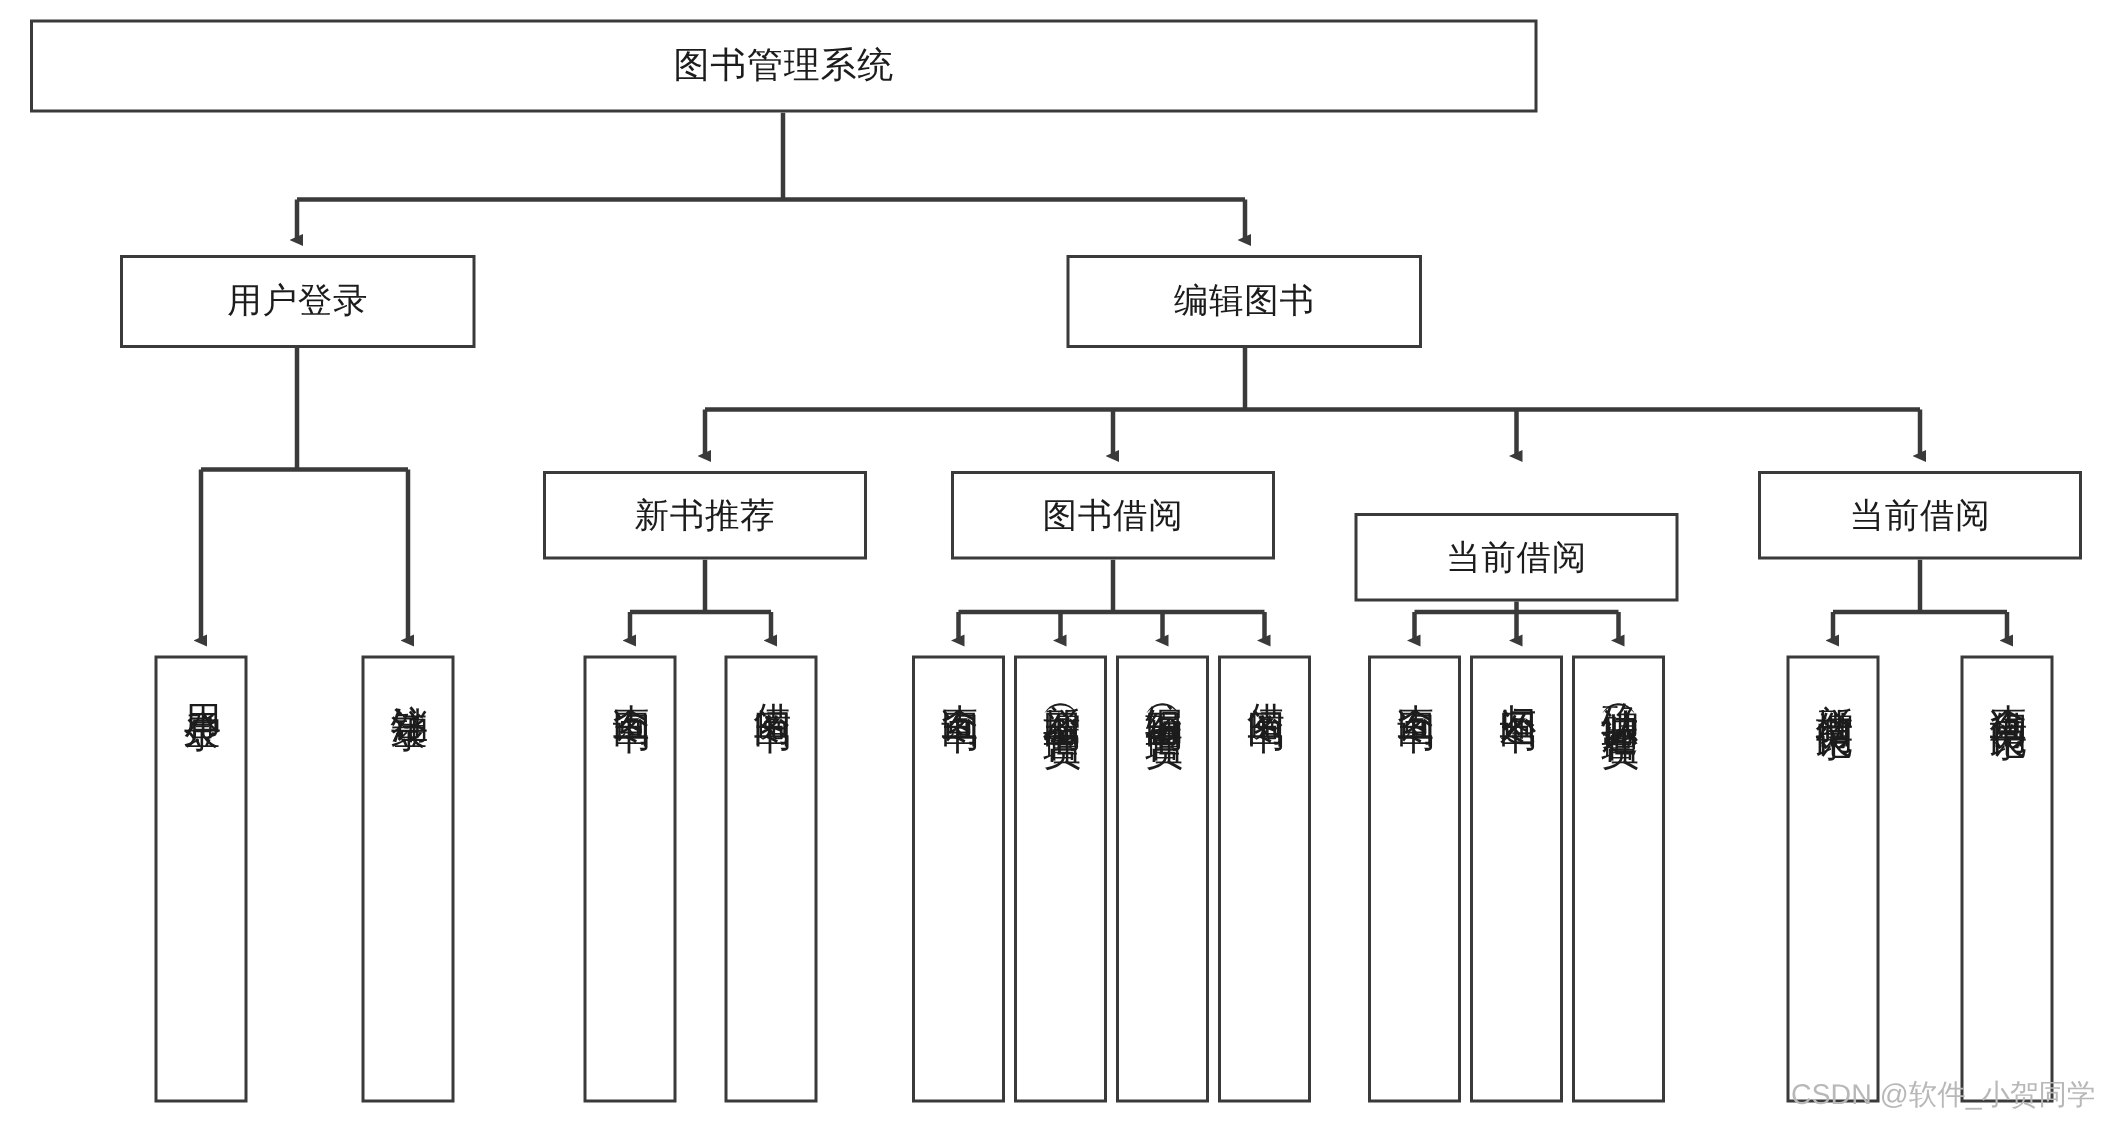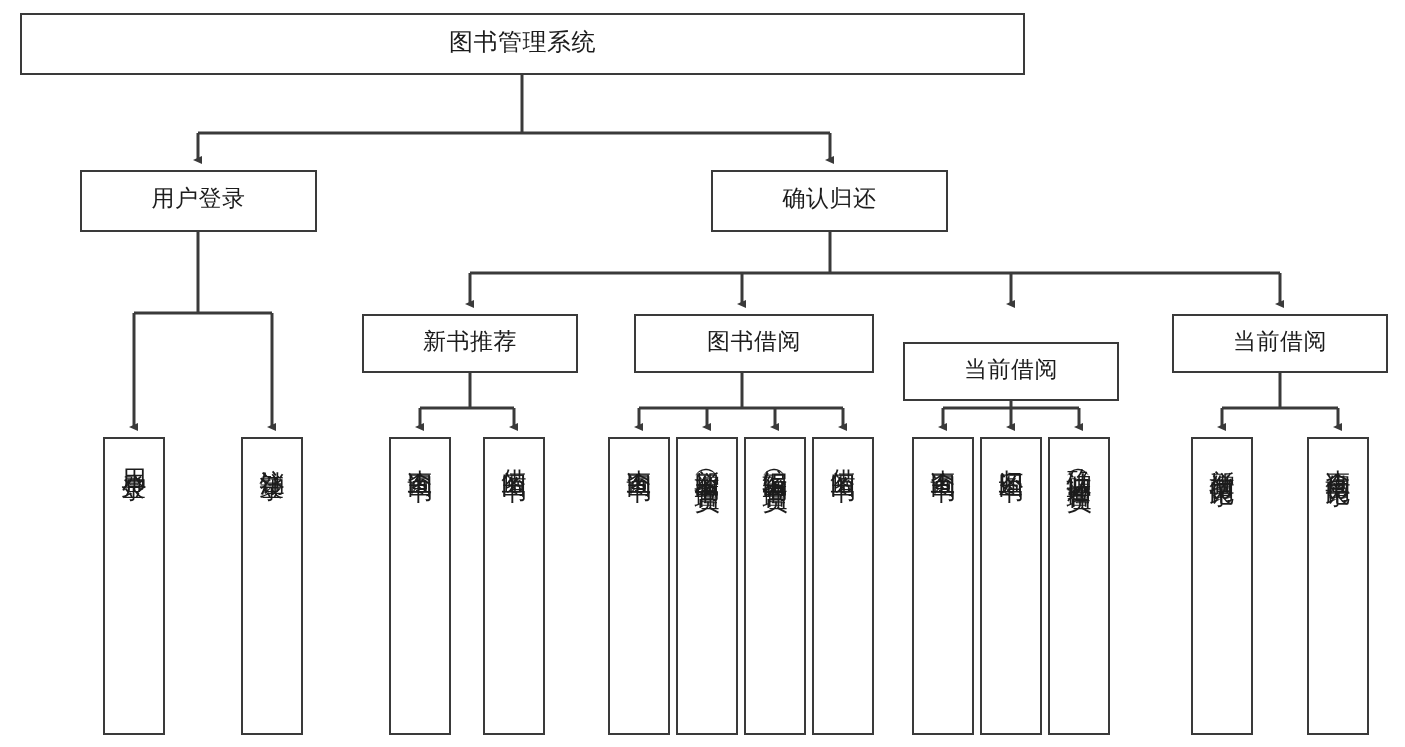--- a/index.html
+++ b/index.html
@@ -38,21 +38,20 @@
   }
   .node .label {
     display: block;
     text-align: center;
     line-height: 1.18;
     letter-spacing: 0.5px;
   }
   .node.horiz .label {
     writing-mode: horizontal-tb;
     font-size: 23px;
-    font-family: Liberation Mono, monospace;
   }
   .node.vert {
     align-items: flex-start;
     justify-content: center;
     padding-top: 10px;
   }
   .node.vert .label {
     writing-mode: vertical-rl;
     text-orientation: upright;
     font-size: 25px;
@@ -128,27 +127,27 @@
   </svg>
 
   <div class="node horiz root" style="left:20px; top:13px; width:1005px; height:62px;">
     <span class="label">图书管理系统</span>
   </div>
 
   <div class="node horiz" style="left:80px; top:170px; width:237px; height:62px;">
     <span class="label">用户登录</span>
   </div>
   <div class="node horiz" style="left:711px; top:170px; width:237px; height:62px;">
-    <span class="label">确认归还</span>
+    <span class="label">编辑图书</span>
   </div>
 
   <div class="node horiz" style="left:362px; top:314px; width:216px; height:59px;justify-content:center;">
     <span class="label">新书推荐</span>
   </div>
-  <div class="node horiz" style="left:634px; top:314px; width:240px; height:59px;">
+  <div class="node horiz" style="left:634px; top:314px; width:216px; height:59px;">
     <span class="label">图书借阅</span>
   </div>
   <div class="node horiz" style="left:903px; top:314px; width:216px; height:59px;margin-top:28px;">
     <span class="label">当前借阅</span>
   </div>
   <div class="node horiz" style="left:1172px; top:314px; width:216px; height:59px;">
     <span class="label">当前借阅</span>
   </div>
 
   <div class="node vert" style="left:103px; top:437px; width:62px; height:298px;">
@@ -188,14 +187,15 @@
     <span class="label">确认归还（管理员）</span>
   </div>
 
   <div class="node vert" style="left:1191px; top:437px; width:62px; height:298px;">
     <span class="label">新增借阅记录</span>
   </div>
   <div class="node vert" style="left:1307px; top:437px; width:62px; height:298px;">
     <span class="label">查询借阅记录</span>
   </div>
 
+  <div id="watermark">CSDN @软件_小贺同学</div>
 
 </div>
 
 </body></html>

